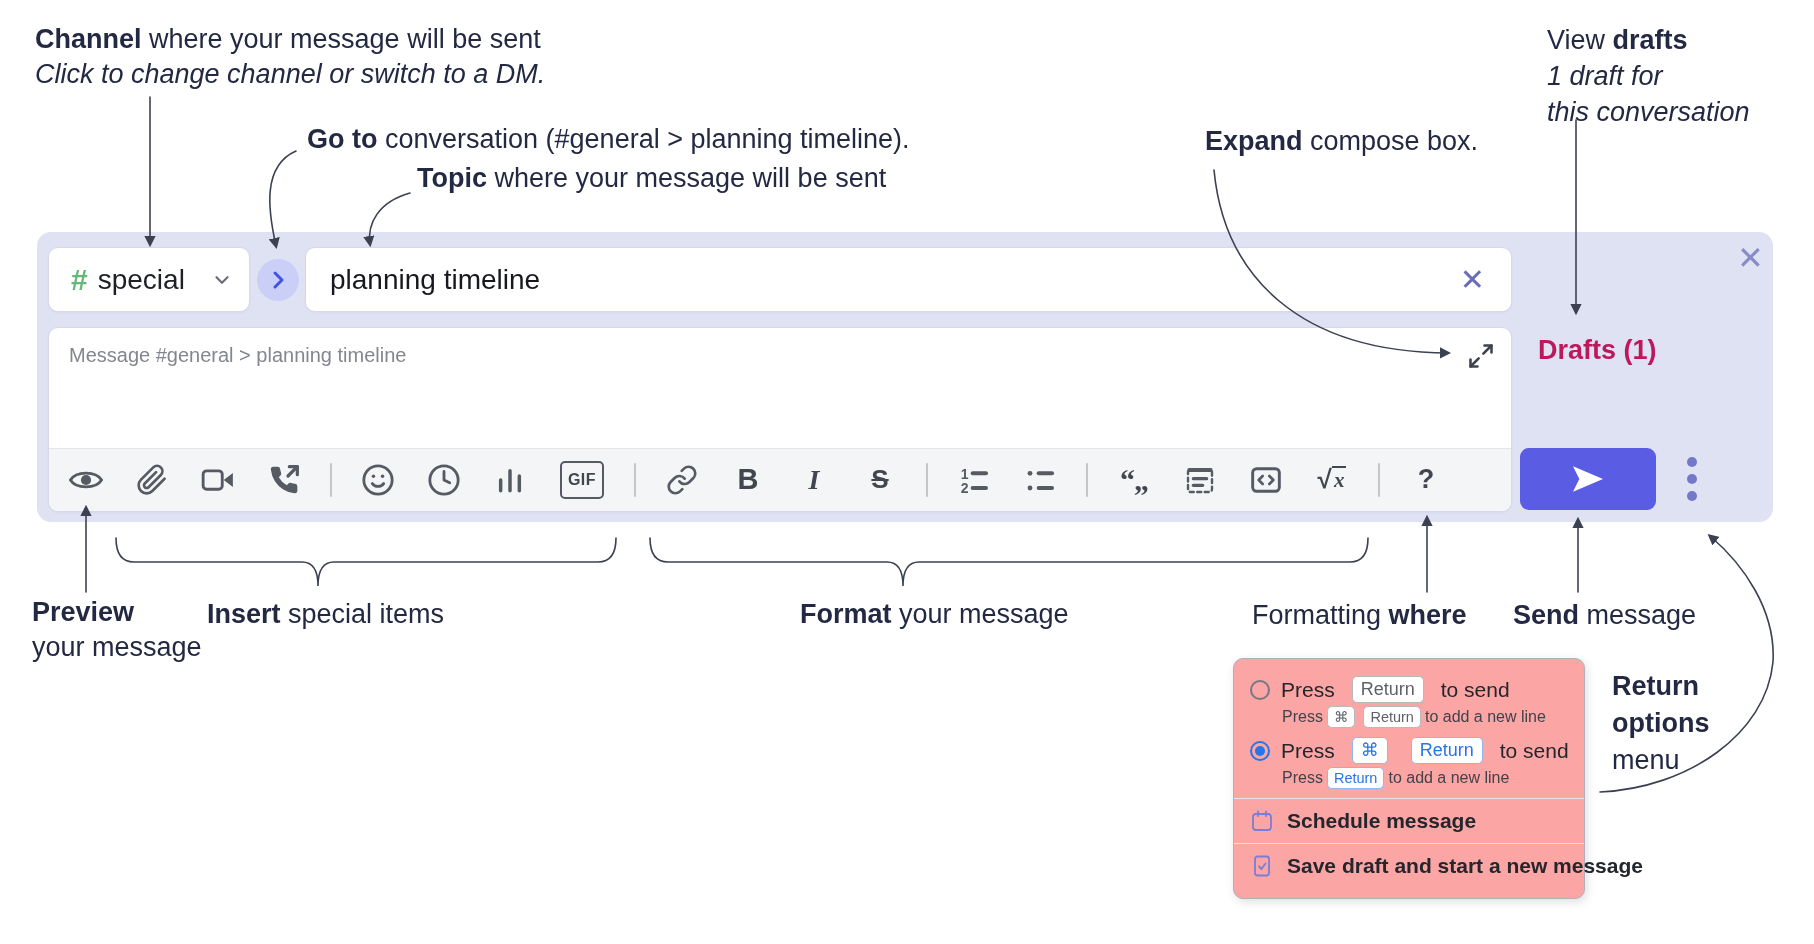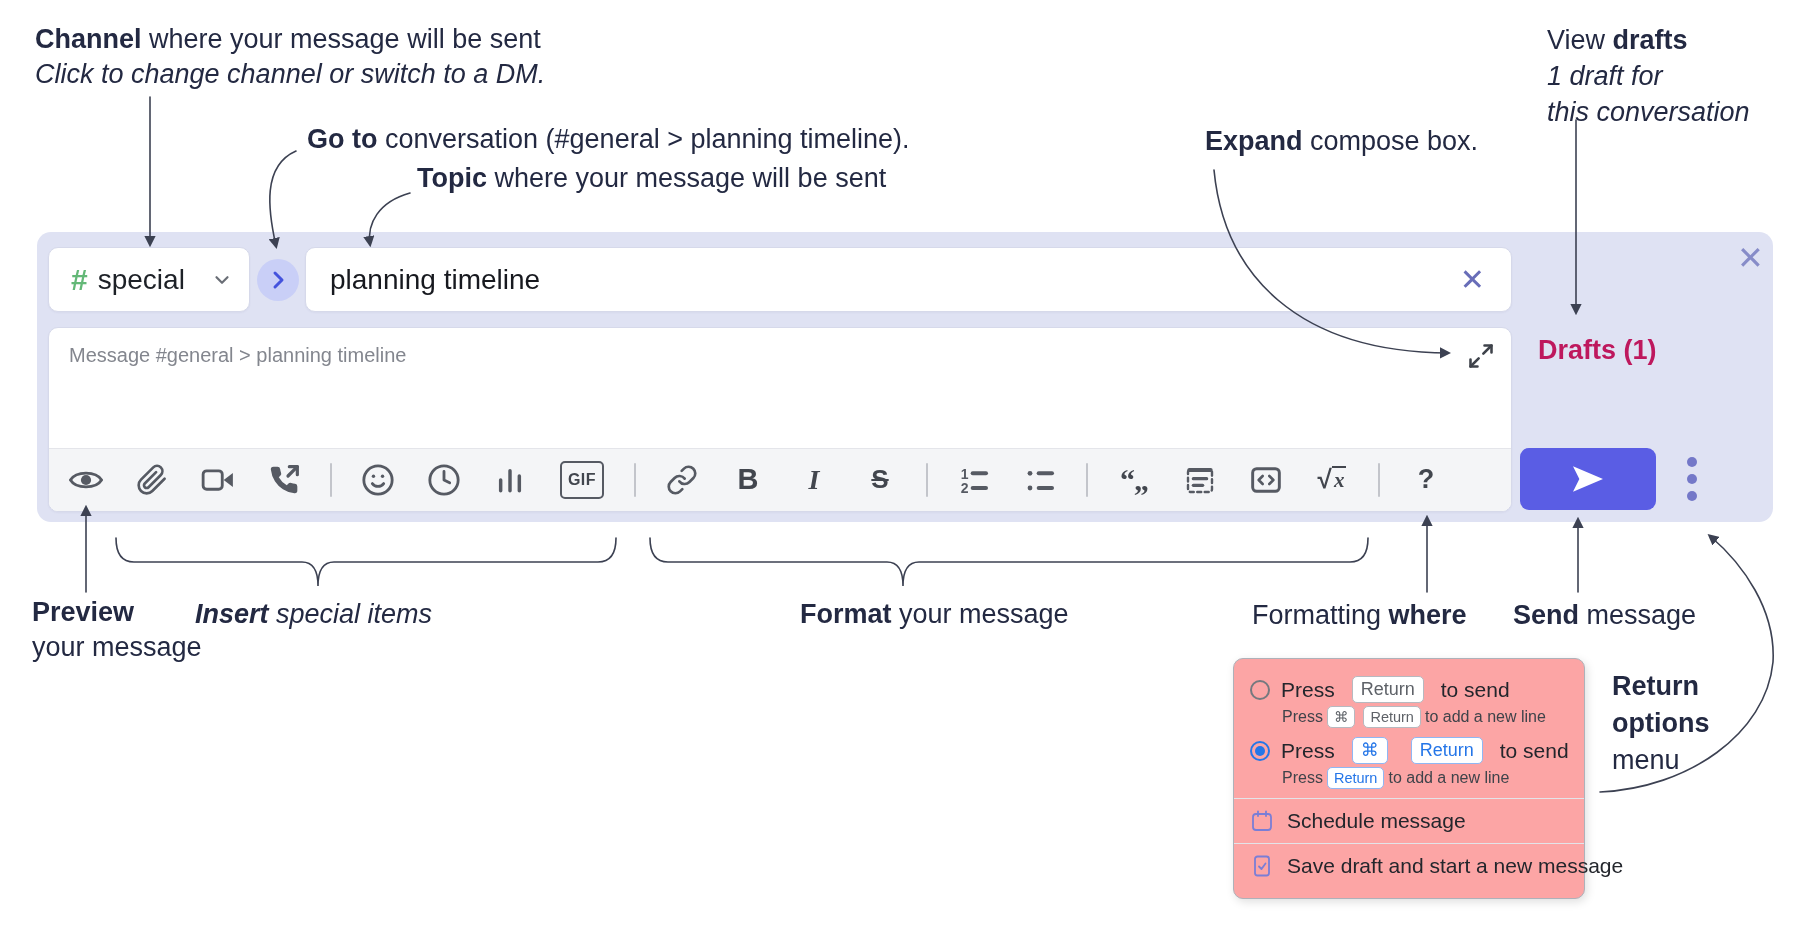--- a/index.html
+++ b/index.html
@@ -66,21 +66,21 @@
   .opt-sub { margin:1px 0 9px 32px; font-size:16px; color:#3f434a; display:flex; align-items:center; white-space:nowrap; }
   .radio { width:20px; height:20px; border:2px solid #75797f; border-radius:50%; flex:0 0 auto;
            display:inline-flex; align-items:center; justify-content:center; cursor:pointer; }
   .radio.sel { border-color:#2576e8; }
   .radio.sel .dot { width:10px; height:10px; border-radius:50%; background:#2576e8; }
   .kc { display:inline-block; border:1px solid #b6b9c0; border-radius:5px; padding:0 8px; margin:0 6px;
         font-size:18px; color:#5e6268; background:#fff; line-height:25px; }
   .kc.sm { font-size:14.5px; padding:0 6px; line-height:20px; margin:0 4px; }
   .kc.blue { border-color:#8fb7f4; color:#2576e8; }
   .menu-div { border-top:1px solid #e3e4e9; margin:9px -16px; }
-  .menu-item { display:flex; align-items:flex-start; gap:13px; margin:10px 0; cursor:pointer; white-space:nowrap; }
+  .menu-item { display:flex; align-items:flex-start; gap:13px; margin:10px 0; cursor:pointer; white-space:nowrap;font-weight:bold; }
   .menu-item svg { stroke:#7a7ed6; fill:none; stroke-width:1.8; stroke-linecap:round; stroke-linejoin:round; flex:0 0 auto; }
   svg text { font-family:"Liberation Sans", sans-serif; }
 </style>
 </head>
 <body>
 
 <div class="canvas">
 
   <div class="ann" style="left:307px; top:122px;">
     <span class="b">Go to</span><span> conversation (#general &gt; planning timeline).</span>
@@ -103,21 +103,21 @@
     <div><span>View </span><span class="b">drafts</span></div>
     <div class="i">1 draft for</div>
     <div class="i">this conversation</div>
   </div>
 
   <div class="ann" style="left:32px; top:595px;">
     <div class="b">Preview</div>
     <div>your message</div>
   </div>
 
-  <div class="ann" style="left:195px; top:597px;font-style:italic;">
+  <div class="ann" style="left:207px; top:597px;">
     <span class="b">Insert</span><span> special items</span>
   </div>
 
   <div class="ann" style="left:800px; top:597px;">
     <span class="b">Format</span><span> your message</span>
   </div>
 
   <div class="ann" style="left:1252px; top:598px;">
     <span>Formatting </span><span class="b">where</span>
   </div>

